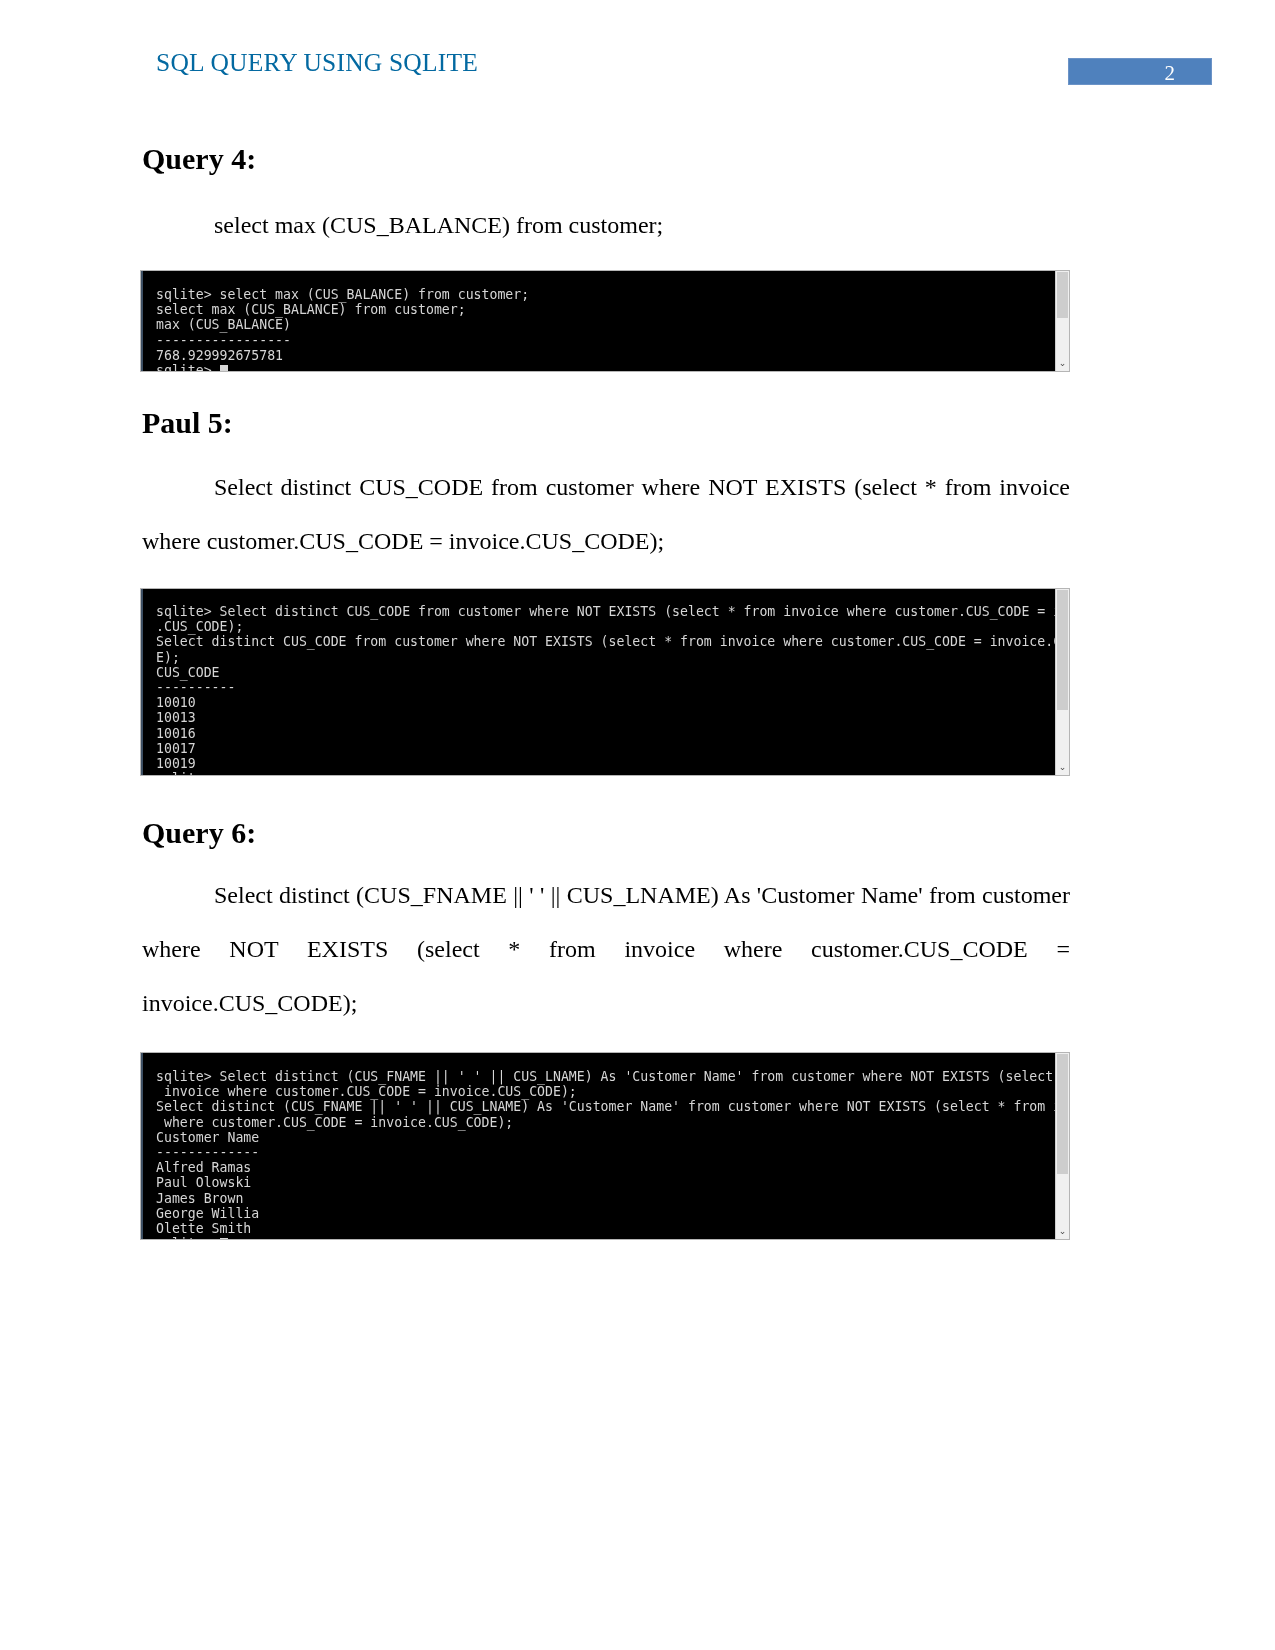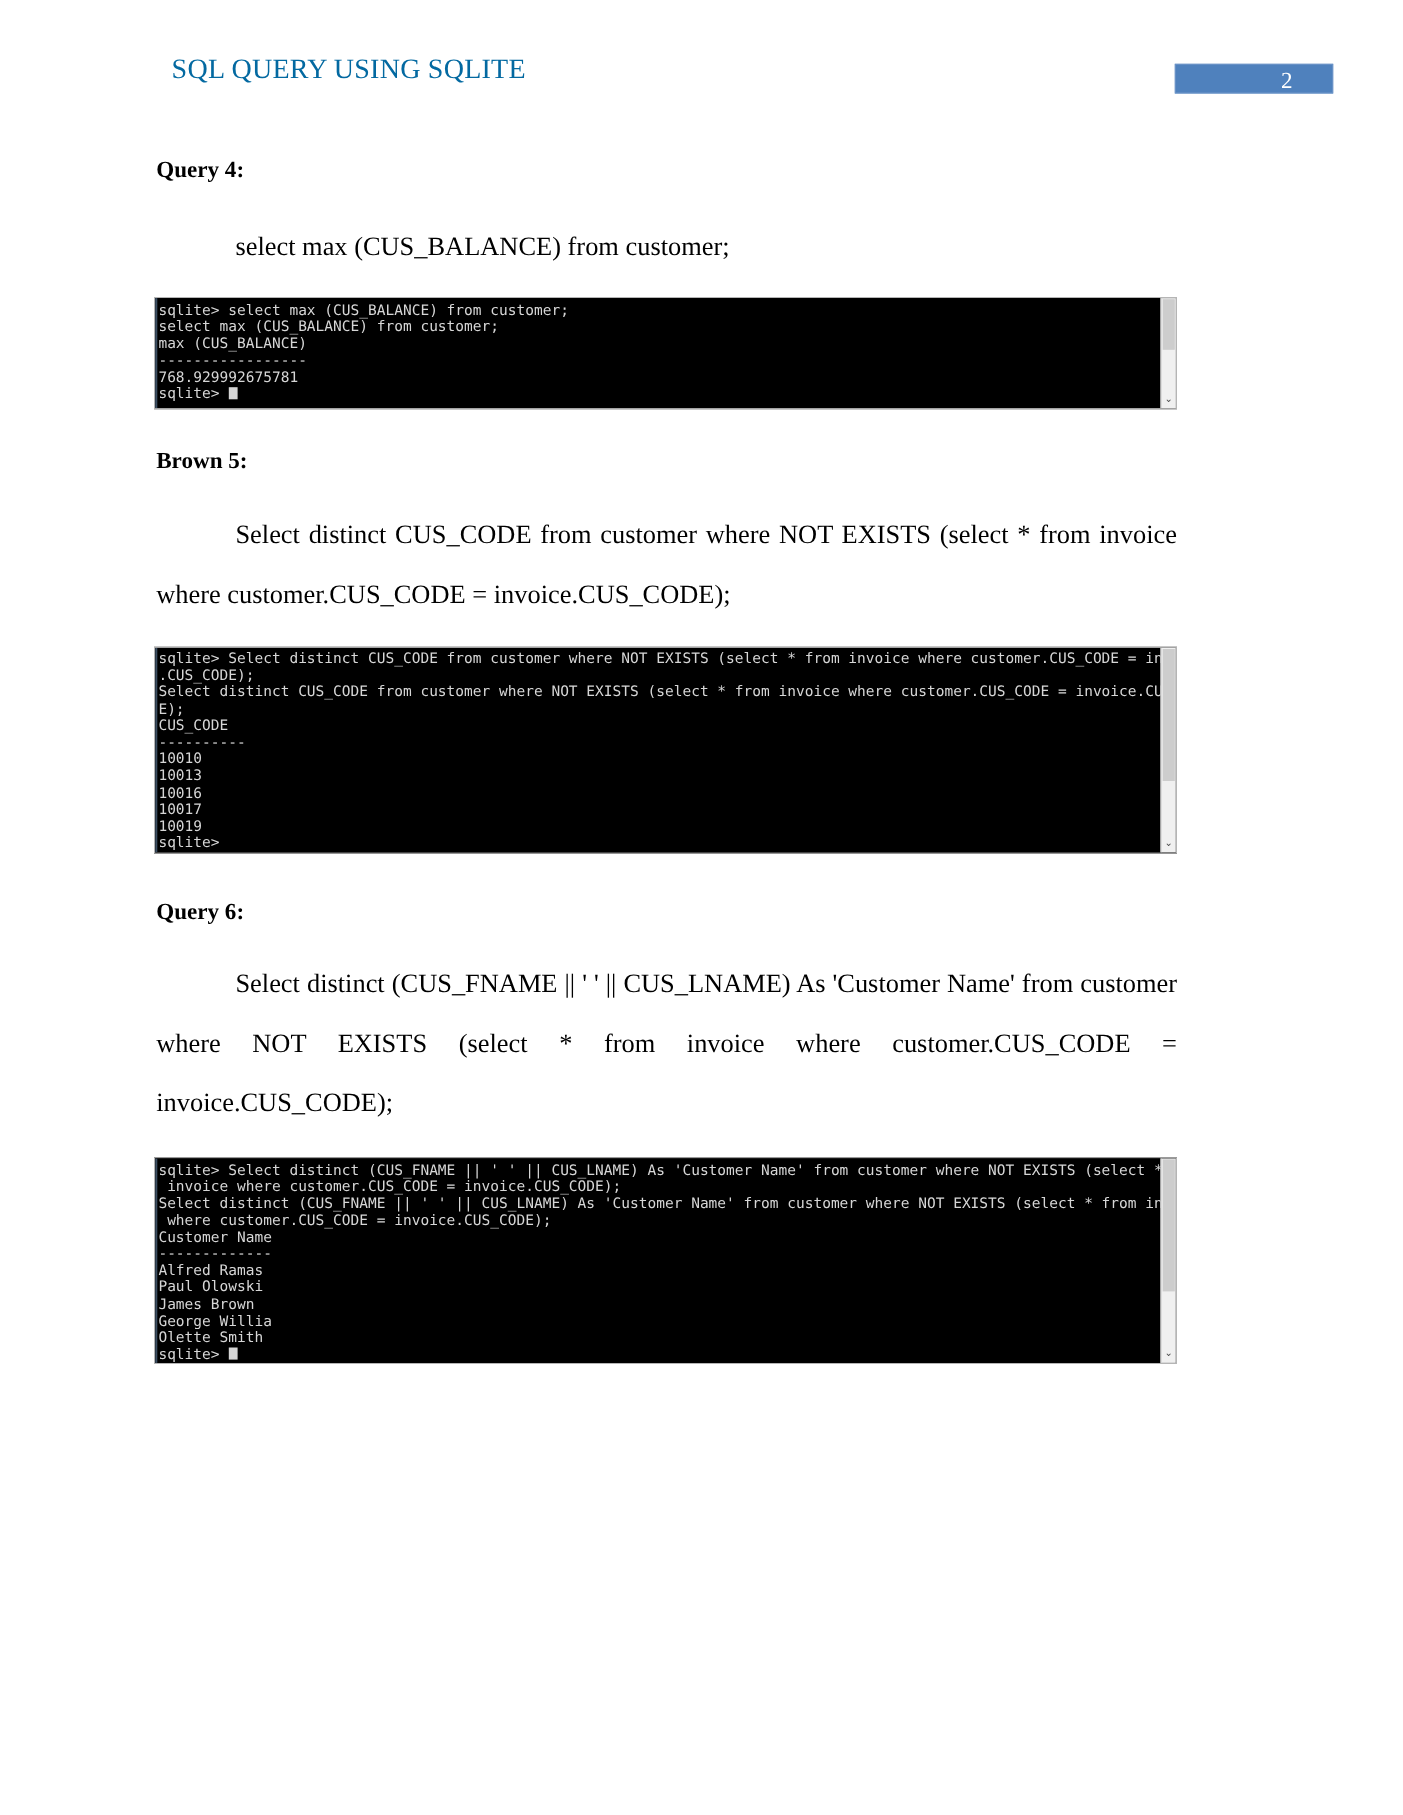--- a/index.html
+++ b/index.html
@@ -59,21 +59,21 @@
     color: #ffffff;
     font-family: "Liberation Serif", "DejaVu Serif", serif;
     line-height: 24px;
   }
 
   
   .q-heading {
     position: absolute;
     left: 142px;
     font-weight: bold;
-    font-size: 21px;
+    font-size: 30px;
     font-family: "Liberation Serif", "DejaVu Serif", serif;
     white-space: nowrap;
   }
   .q-body {
     position: absolute;
     left: 142px;
     width: 928px;
     font-size: 24px;
     line-height: 54px;
     font-family: "Liberation Serif", "DejaVu Serif", serif;
@@ -104,21 +104,21 @@
   .term-left-edge {
     position: absolute;
     left: 0; top: 0; bottom: 0;
     width: 2px;
     background: #3d4f63;
   }
   .term-text {
     position: absolute;
     left: 3px;
     top: 0px;
-    margin: 0;
+    margin: 12px;
     padding: 0;
     font-family: "DejaVu Sans Mono", "Liberation Mono", monospace;
     font-size: 13.2px;
     line-height: 15.2px;
     color: #d6d6d6;
     white-space: pre;
     letter-spacing: 0px;
   }
   .term-cursor {
     display: inline-block;
@@ -184,21 +184,21 @@
 -----------------
 768.929992675781
 sqlite&gt; <span class="term-cursor"></span></pre>
     </div>
     <div class="term-scrollbar">
       <div class="term-scroll-thumb" style="top:1px; height:46px;"></div>
       <div class="term-scroll-arrow down">⌄</div>
     </div>
   </div>
 
-  <div class="q-heading" style="top:406px;">Brown 5:</div>
+  <div class="q-heading" style="top:406px;">Paul 5:</div>
 
   <div class="q-body" style="top:460px;">Select distinct CUS_CODE from customer where NOT EXISTS (select * from invoice where customer.CUS_CODE = invoice.CUS_CODE);</div>
 
   <div class="terminal" style="top:588px; width:930px; height:188px;">
     <div class="terminal-inner">
       <div class="term-left-edge"></div>
       <pre class="term-text" style="top:3px;">sqlite&gt; Select distinct CUS_CODE from customer where NOT EXISTS (select * from invoice where customer.CUS_CODE = invoice
 .CUS_CODE);
 Select distinct CUS_CODE from customer where NOT EXISTS (select * from invoice where customer.CUS_CODE = invoice.CUS_COD
 E);

